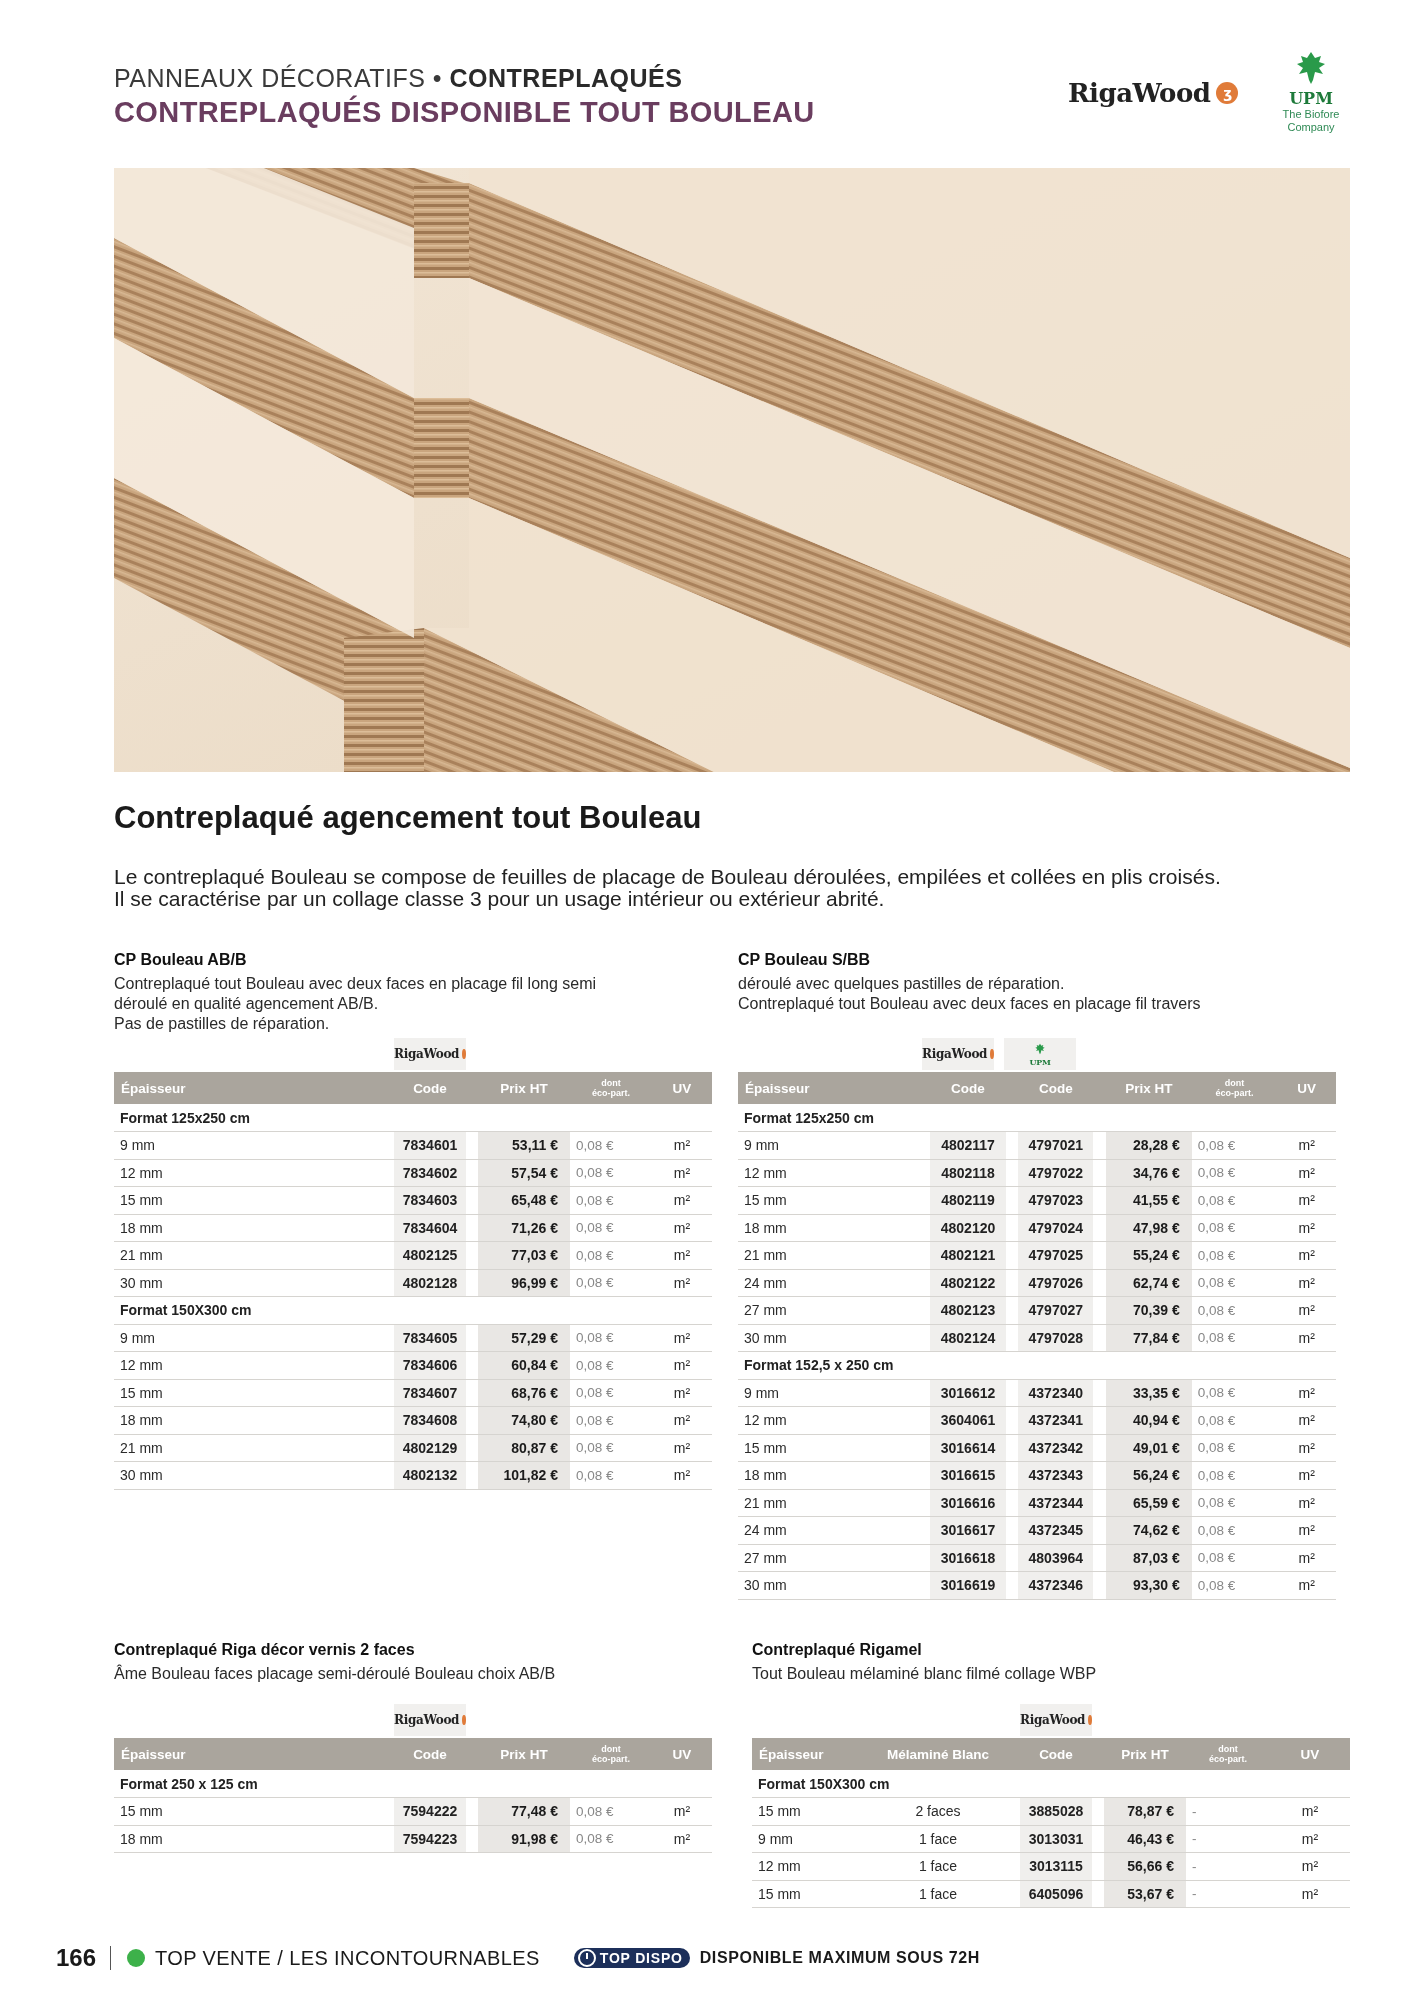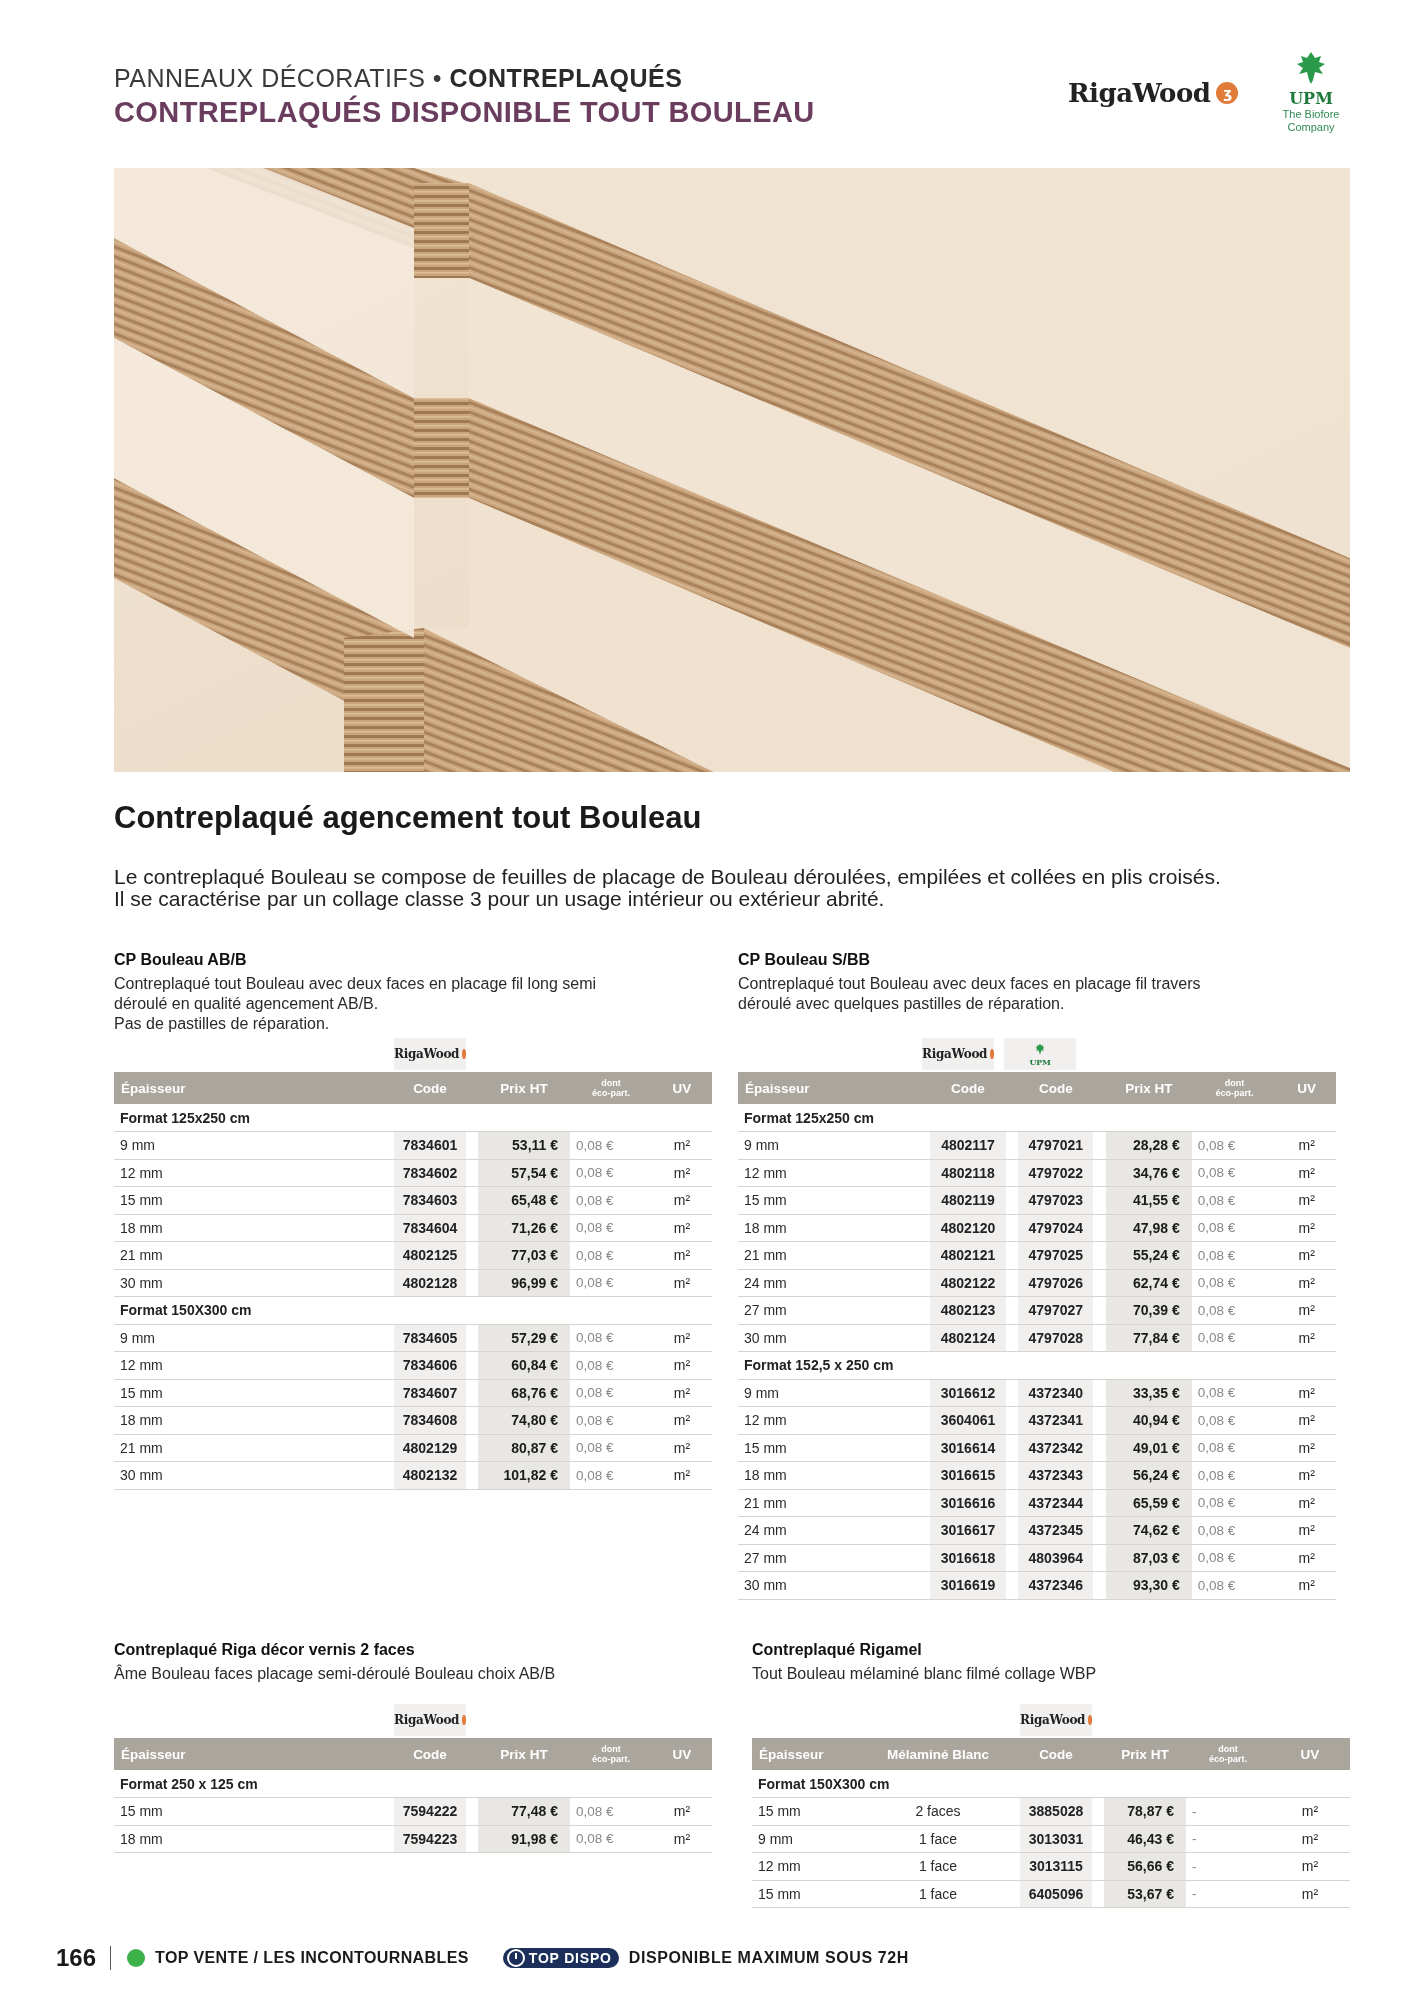--- a/index.html
+++ b/index.html
@@ -44,21 +44,21 @@
   td.price { text-align: right; font-weight: 700; background: #e9e7e4; color: #1b1b1b; padding-right: 12px; }
   td.eco { text-align: left; color: #888; font-size: 13.5px; }
   td.uv { text-align: center; }
   td.mel { text-align: center; }
   td.gap { width: 12px; background: #fff; padding: 0; }
 
   .footer { position: absolute; left: 56px; top: 1943px; display: flex; align-items: center; height: 30px; }
   .page-num { font-size: 24px; font-weight: 700; color: #1a1a1a; }
   .sep { width: 1px; height: 24px; background: #555; margin: 0 16px 0 14px; }
   .green-dot { width: 18px; height: 18px; border-radius: 50%; background: #3db14a; margin-right: 10px; }
-  .foot-text { font-size: 16px; font-weight: 700; color: #1a1a1a; letter-spacing: 0.4px; }
+  .foot-text { font-size: 20px; font-weight: 400; color: #1a1a1a; letter-spacing: 0.4px; }
   .badge { display: flex; align-items: center; margin-left: 34px; background: #1c2f5a; color: #fff; border-radius: 10px; height: 20px; padding: 0 7px 0 4px; font-size: 14px; font-weight: 700; letter-spacing: 0.8px; }
   .badge-icon { width: 18px; height: 18px; border-radius: 50%; border: 2px solid #fff; margin-right: 4px; position: relative; }
   .badge-icon::after { content: ""; position: absolute; left: 6px; top: 2px; width: 2px; height: 6px; background: #fff; }
   .foot-text2 { margin-left: 10px; font-size: 16px; font-weight: 700; letter-spacing: 0.6px; color: #1a1a1a; }
 </style>
 </head>
 <body>
 
 <div class="header">
   <div class="kicker">
@@ -266,22 +266,22 @@
           <td class="eco">0,08 €</td>
           <td class="uv">m²</td>
         </tr>
       </tbody>
   </table>
 </div>
 
 <div class="block" style="left:738px; top:950px;">
   <div class="block-title">CP Bouleau S/BB</div>
   <div class="block-desc">
+    <div>déroulé avec quelques pastilles de réparation.</div>
     <div>Contreplaqué tout Bouleau avec deux faces en placage fil travers</div>
-    <div>déroulé avec quelques pastilles de réparation.</div>
   </div>
   <div class="logo-row" style="margin-top:24px;">
     <div class="logo-chip" style="left:184px; width:72px;">
       <span>RigaWood</span>
         <span class="mini-dot"></span>
     </div>
     <div class="logo-chip" style="left:266px; width:72px; flex-direction:column;">
       <svg width="12" height="12" viewBox="0 0 36 36">
           <path d="M18 2 L22 8 L28 6 L26 12 L32 14 L26 18 L30 24 L22 22 L20 30 L18 34 L16 30 L14 22 L6 24 L10 18 L4 14 L10 12 L8 6 L14 8 Z" fill="#2a9a4a"></path>
         </svg>

